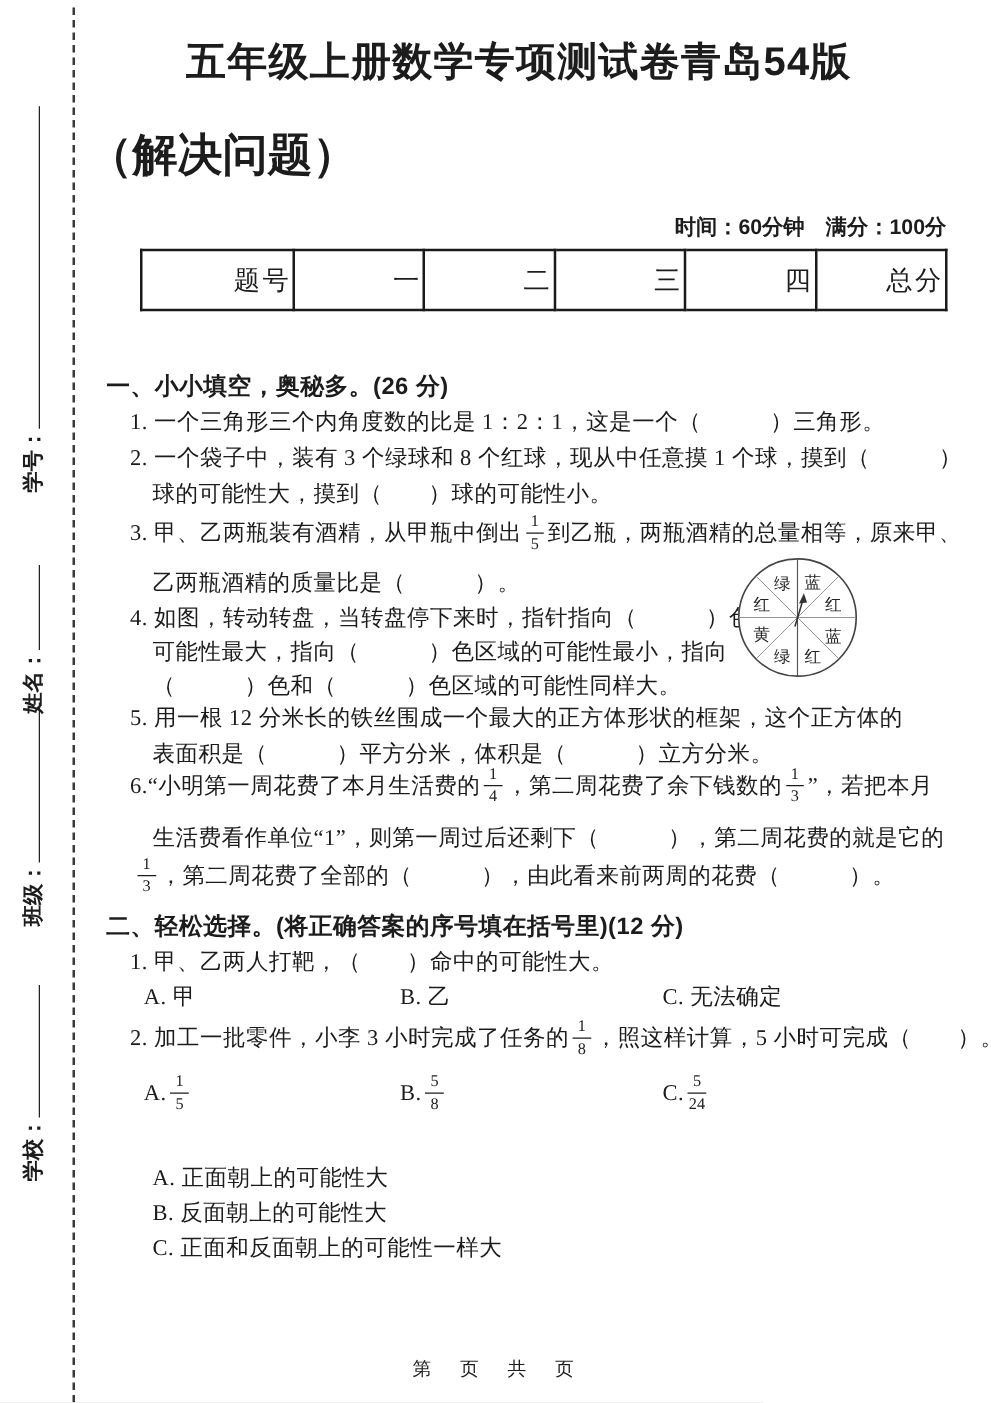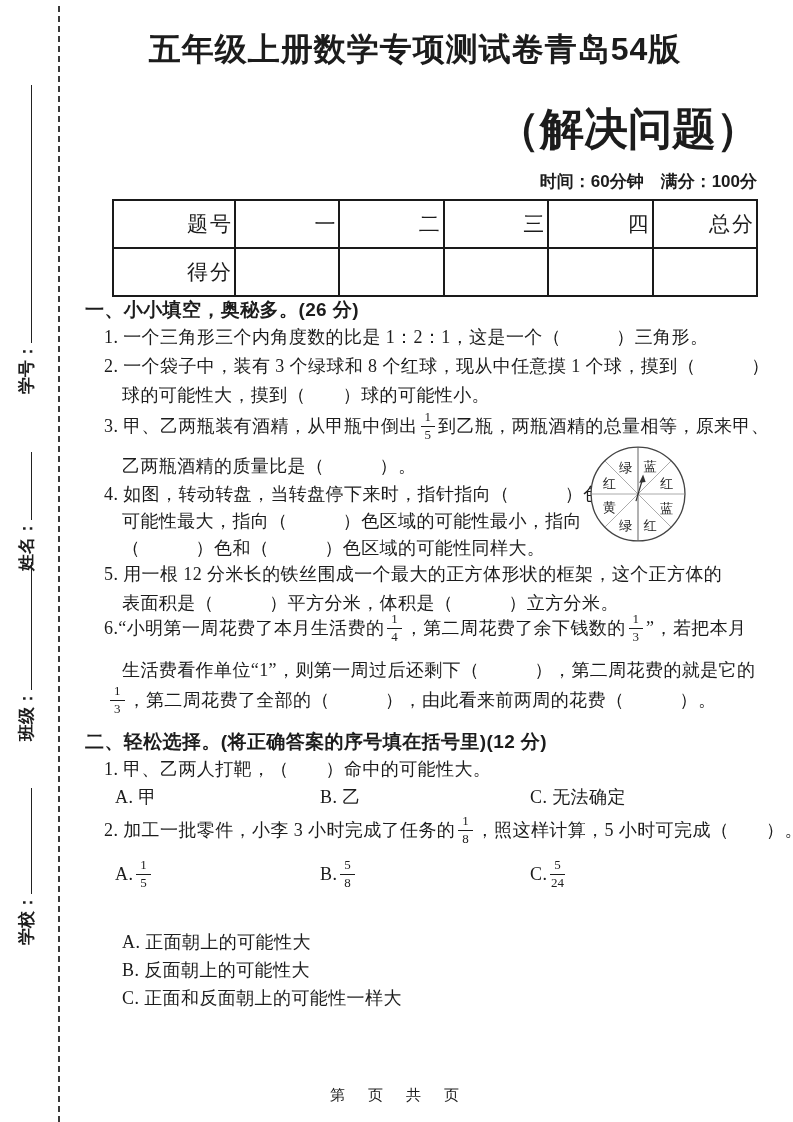--- a/index.html
+++ b/index.html
@@ -7,22 +7,22 @@
         font-family:"Liberation Serif","DejaVu Serif",serif;color:#1c1c1c;}
   
   .dashline{position:absolute;left:58px;top:6px;bottom:0;width:0;border-left:2px dashed #3a3a3a;}
   .mg{position:absolute;left:16px;}
   .mg-rot{transform:rotate(-90deg) translateX(-100%);transform-origin:top left;white-space:nowrap;
           font-size:17px;font-weight:bold;line-height:22px;}
   .uline{display:inline-block;border-bottom:1.6px solid #222;height:15px;}
   
   .title{position:absolute;left:70px;width:690px;top:28px;text-align:center;
          font-family:"Liberation Sans","DejaVu Sans",sans-serif;font-weight:bold;font-size:32px;letter-spacing:1px;}
-  .subtitle{position:absolute;left:70px;width:690px;top:100px;text-align:right;
-         font-family:Liberation Mono, monospace;font-weight:bold;font-size:44px;}
+  .subtitle{position:absolute;left:70px;width:690px;top:100px;text-align:left;
+         font-family:Liberation Mono, monospace;font-weight:bold;font-size:36px;}
   .meta{position:absolute;right:36px;top:170px;font-family:"Liberation Sans","DejaVu Sans",sans-serif;
         font-weight:bold;font-size:17px;}
   
   table.score{position:absolute;left:112px;top:199px;width:646px;border-collapse:collapse;table-layout:fixed;}
   table.score td{border:2.4px solid #1a1a1a;height:44px;text-align:right;vertical-align:middle;
         font-size:21px;letter-spacing:2px;}
   table.score td.first{width:118px;}
   
   .ln{position:absolute;white-space:nowrap;font-size:18px;letter-spacing:0.4px;line-height:26px;}
   .hd{font-family:"Liberation Sans","DejaVu Sans",sans-serif;font-weight:bold;font-size:19px;}
@@ -62,28 +62,20 @@
 
   <table class="score">
     <tbody>
         <tr>
       <td class="first">题号</td>
       <td>一</td>
       <td>二</td>
       <td>三</td>
       <td>四</td>
       <td>总分</td>
-    </tr>
-    <tr>
-      <td class="first">得分</td>
-      <td></td>
-      <td></td>
-      <td></td>
-      <td></td>
-      <td></td>
     </tr>
   </tbody>
     </table>
 
   <div class="ln hd" style="left:85px;top:297px">一、小小填空，奥秘多。(26 分)</div>
   <div class="ln" style="left:104px;top:324px">1. 一个三角形三个内角度数的比是 1：2：1，这是一个（　　　）三角形。</div>
   <div class="ln" style="left:104px;top:353px">2. 一个袋子中，装有 3 个绿球和 8 个红球，现从中任意摸 1 个球，摸到（　　　）</div>
   <div class="ln" style="left:122px;top:382px">球的可能性大，摸到（　　）球的可能性小。</div>
   <div class="ln fx" style="left:104px;top:404px">
     <span>3. 甲、乙两瓶装有酒精，从甲瓶中倒出</span>

